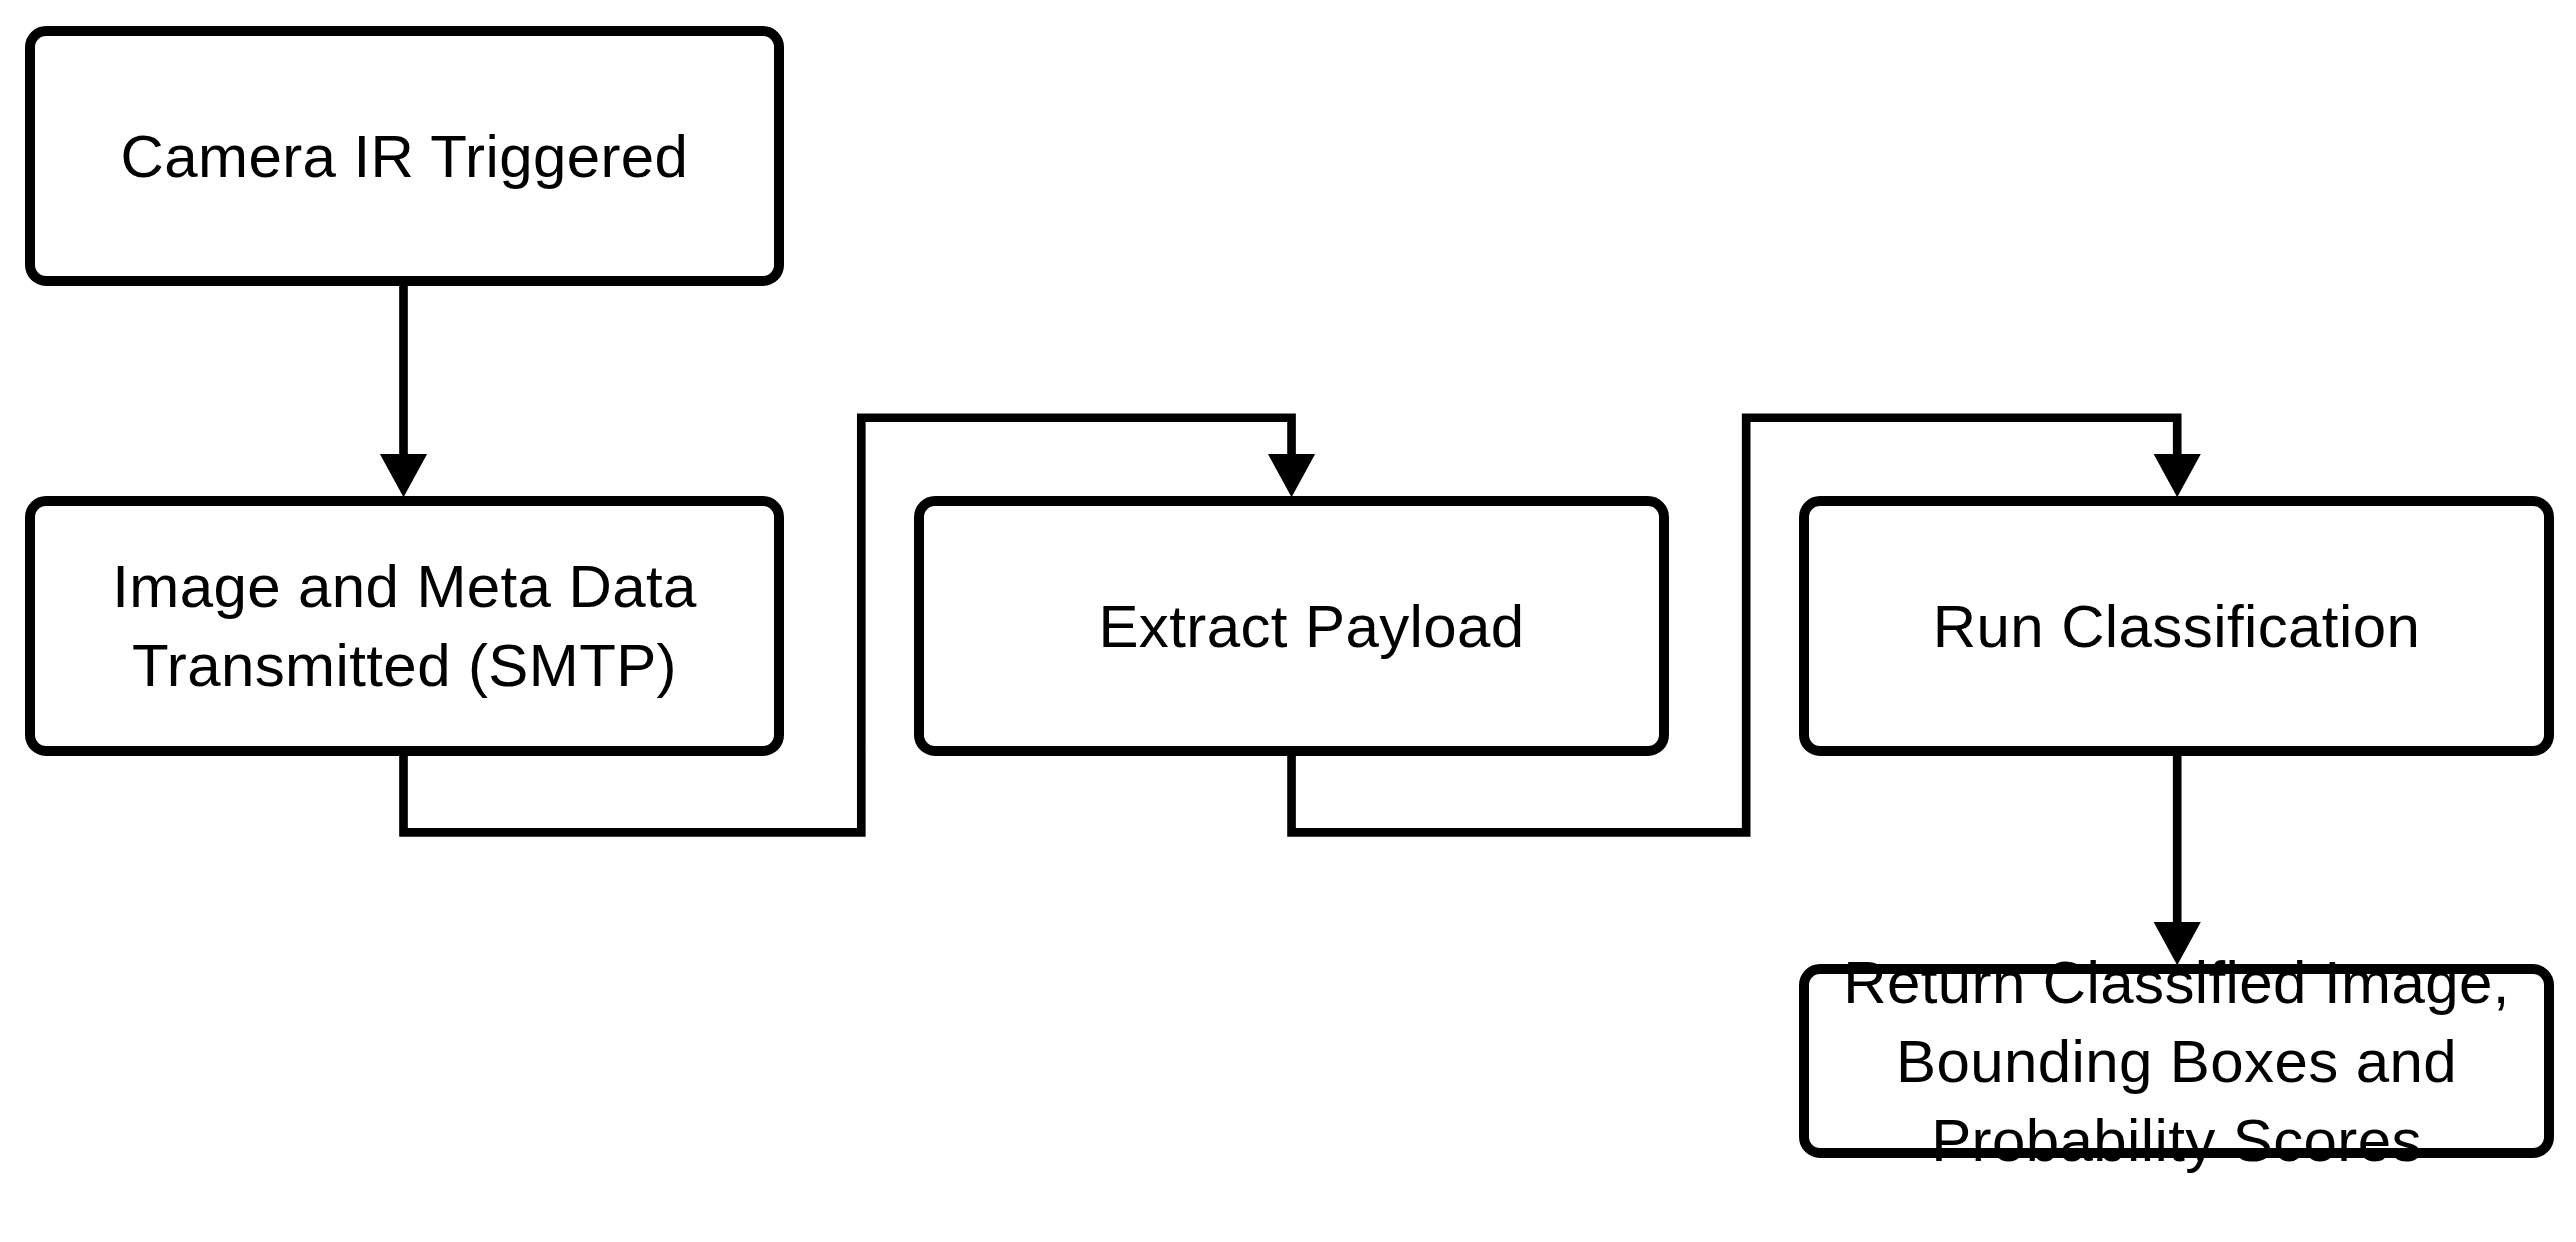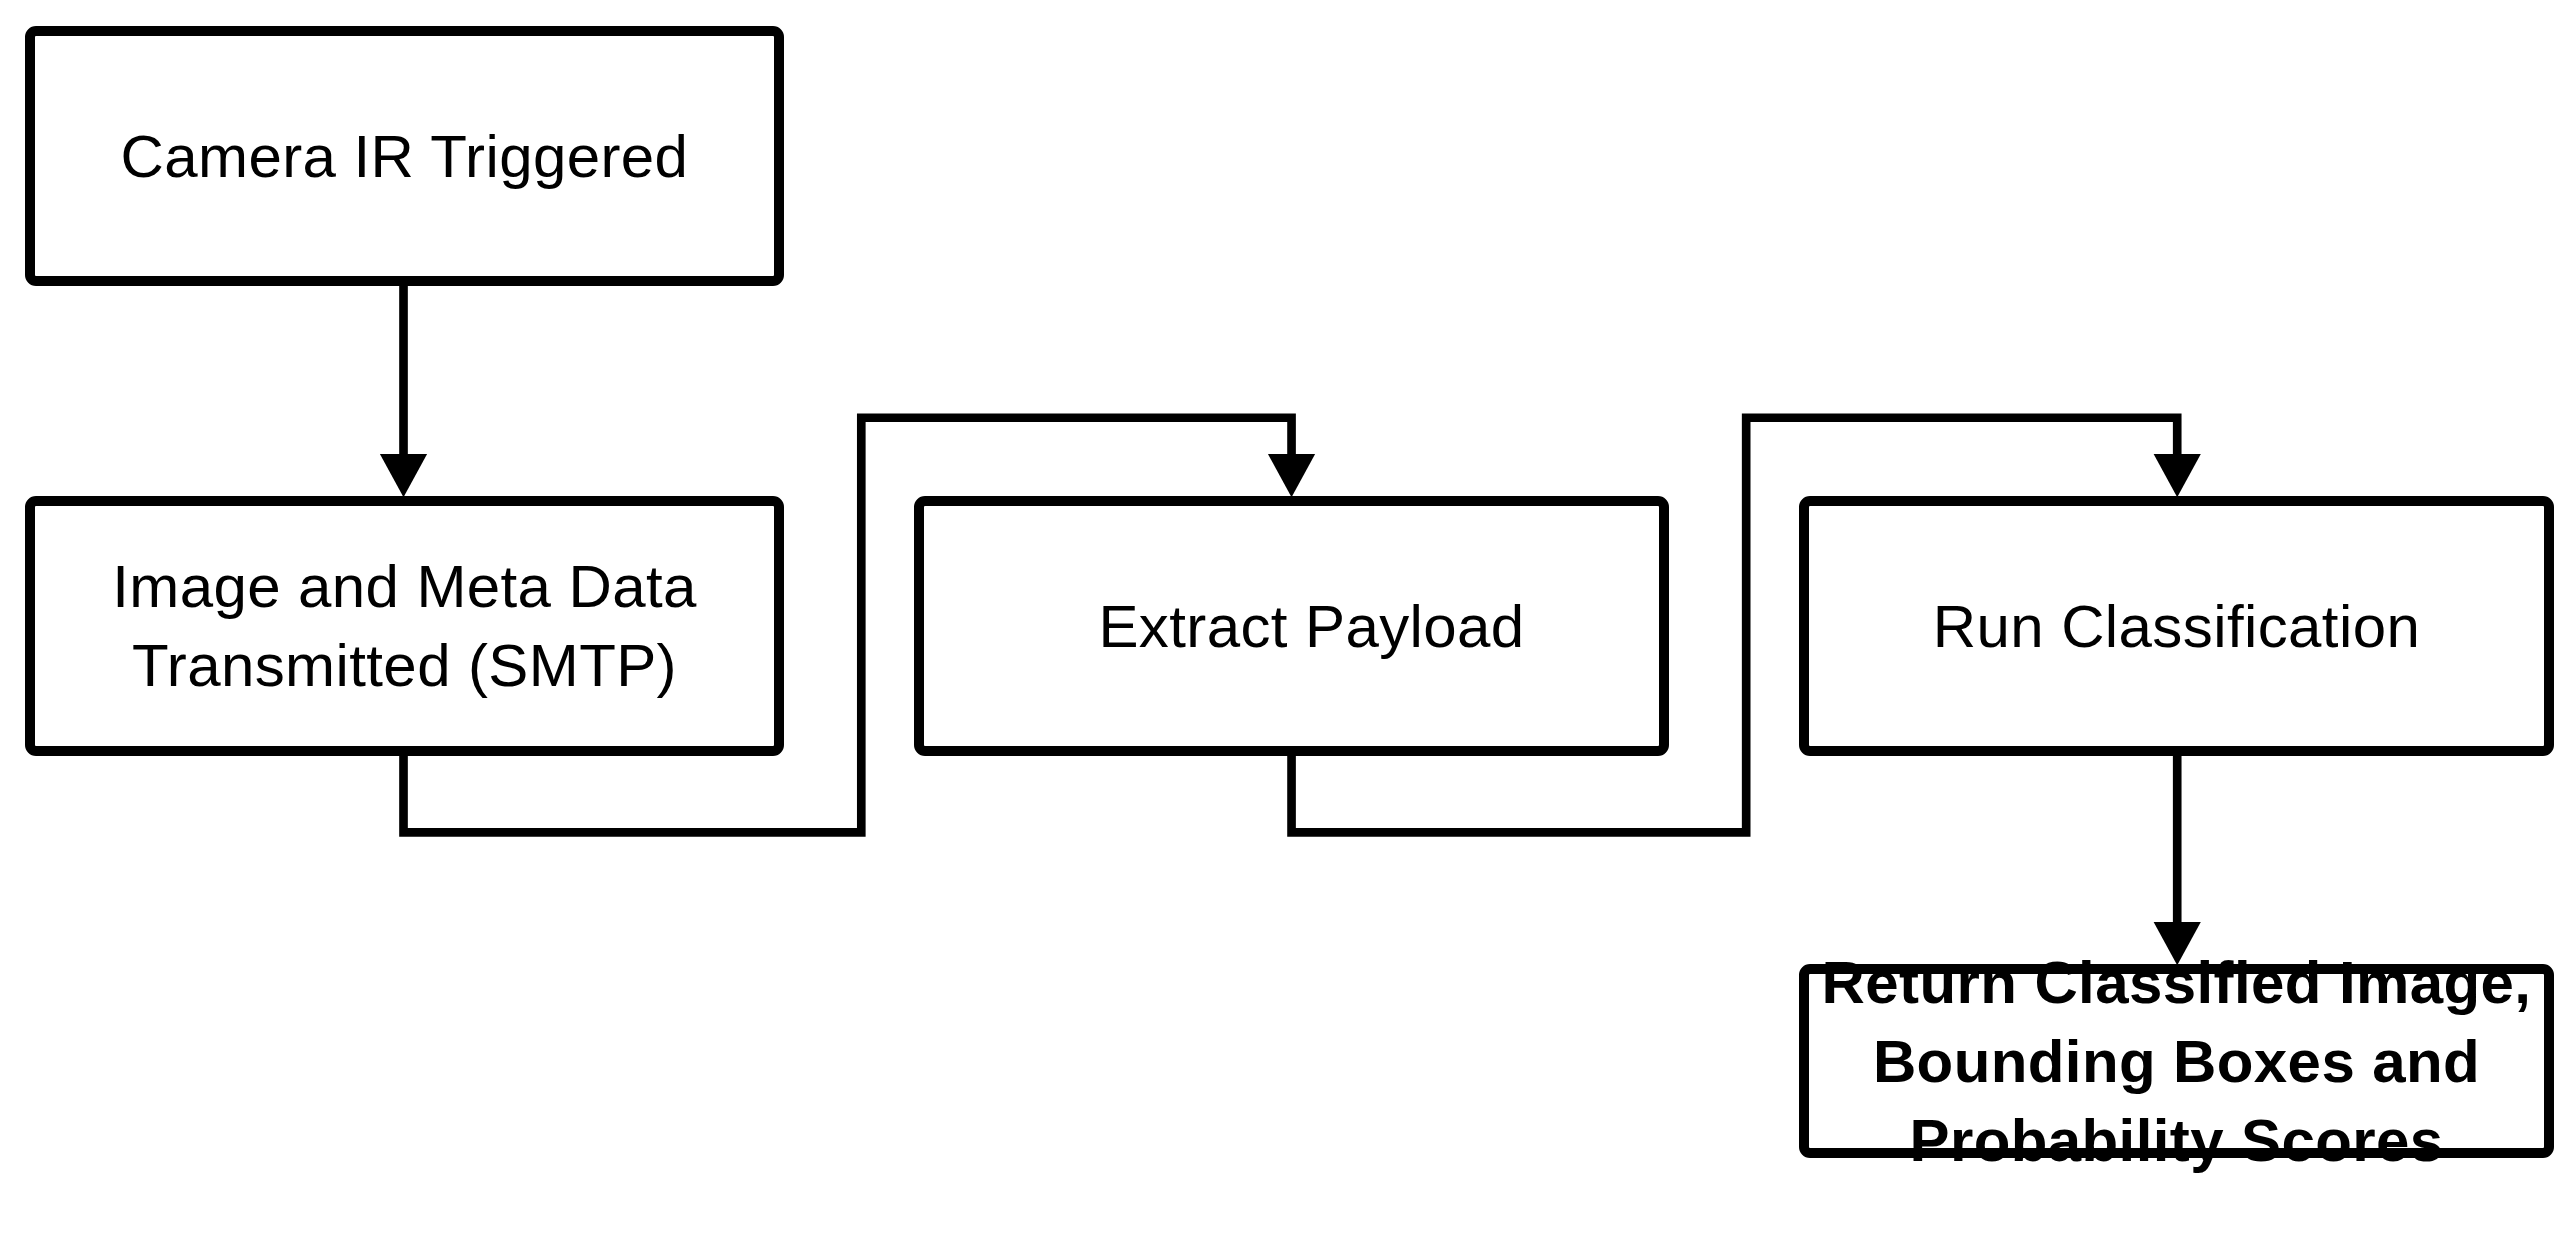--- a/index.html
+++ b/index.html
@@ -20,37 +20,37 @@
     left: 0;
     top: 0;
     width: 2576px;
     height: 1243px;
     display: block;
   }
   .node {
     position: absolute;
     box-sizing: border-box;
     border: 10.2px solid #000000;
-    border-radius: 11px;
+    border-radius: 21px;
     background: #ffffff;
     color: #000000;
     display: flex;
     align-items: center;
     justify-content: center;
     text-align: center;
     font-size: 60px;
     line-height: 79px;
     white-space: pre-line;
     letter-spacing: 0.4px;
   }
   #node-camera     { left: 25px;   top: 26px;   width: 759px; height: 260px; }
   #node-transmit   { left: 25px;   top: 496px;  width: 759px; height: 260px; text-align: center; }
   #node-extract    { left: 914px; top: 496px;  width: 755px; height: 260px; padding-left: 40px; }
   #node-classify   { left: 1799px; top: 496px;  width: 755px; height: 260px; }
-  #node-return     { left: 1799px; top: 964px; width: 755px; height: 194px; font-weight: bold; }
+  #node-return     { left: 1799px; top: 964px; width: 755px; height: 194px; }
 </style>
 </head>
 <body>
 
 <div id="stage">
 
   <svg id="edges" viewBox="0 0 3275 1580" xmlns="http://www.w3.org/2000/svg">
 
     <g>
       <path d="M 513 357 L 513 582" stroke="#000000" stroke-width="11" fill="none"></path>

